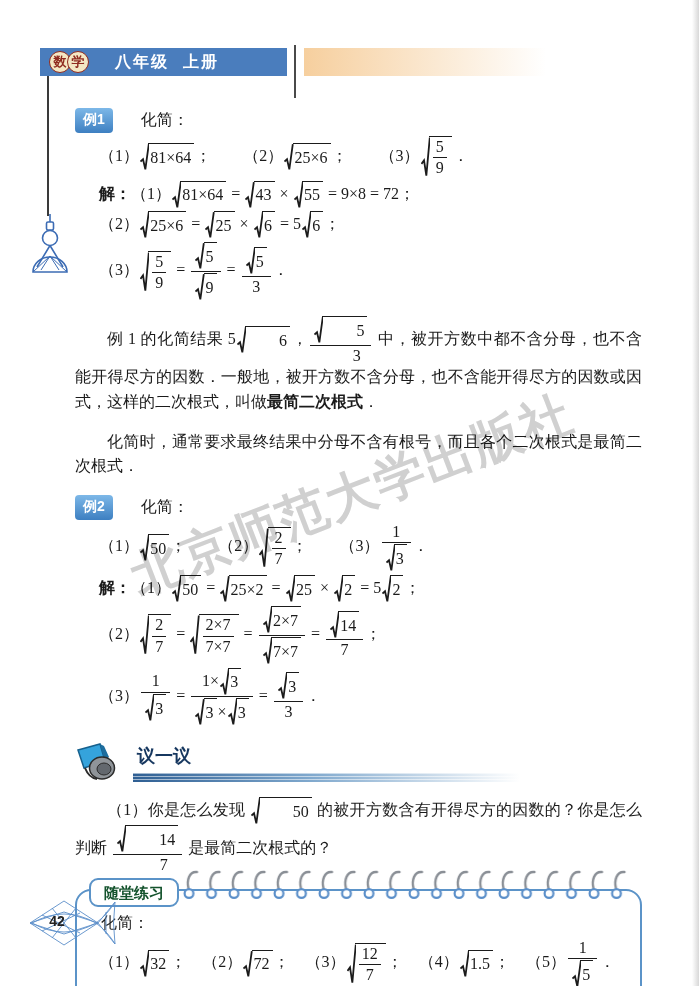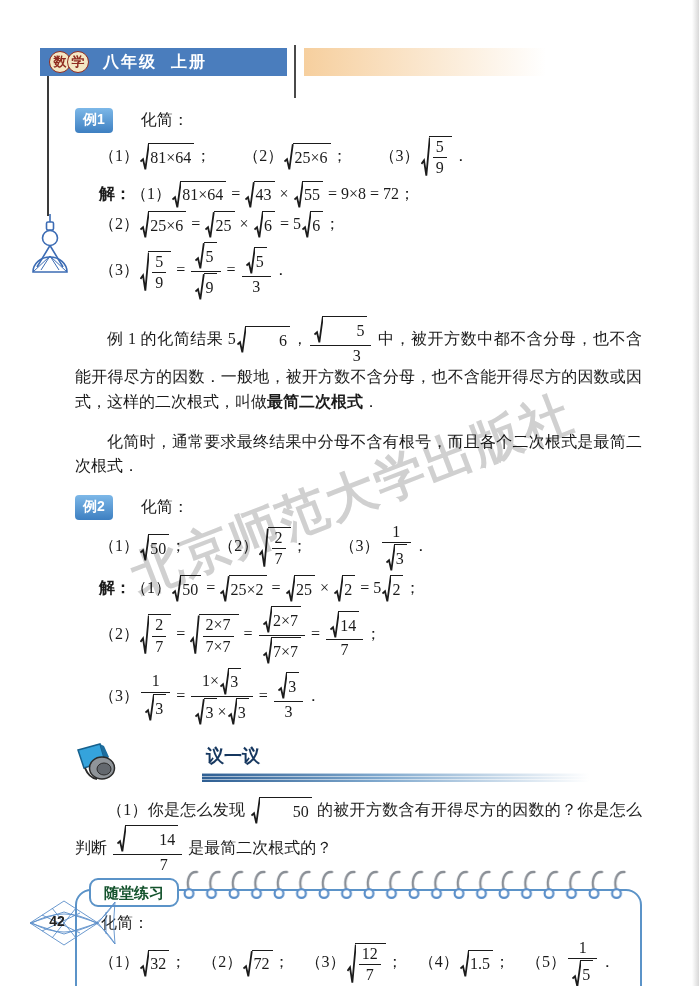--- a/index.html
+++ b/index.html
@@ -10,21 +10,21 @@
 
   
   .header-bar{position:absolute;left:40px;top:48px;width:247px;height:28px;background:#4a7dbd;
         display:flex;align-items:center;padding-left:9px;box-sizing:border-box;
         font-family:"Liberation Sans",sans-serif;}
   .subject-badge{display:flex;}
   .subject-badge .circ{width:22px;height:22px;border-radius:50%;background:#f4e7c3;border:1.5px solid #8f2a1f;
         color:#8f2a1f;font-weight:bold;font-size:13px;display:flex;align-items:center;justify-content:center;
         box-sizing:border-box;}
   .subject-badge .circ+.circ{margin-left:-4px;}
-  .header-title{color:#fff;font-weight:bold;font-size:16px;letter-spacing:2px;margin-left:14px;}
+  .header-title{color:#fff;font-weight:bold;font-size:16px;letter-spacing:2px;margin-left:26px;}
   .header-title .vol{margin-left:14px;}
   .header-divider{position:absolute;left:294px;top:45px;width:2px;height:53px;background:#4a4a4a;}
   .header-accent{position:absolute;left:304px;top:48px;width:242px;height:28px;
         background:linear-gradient(to right,#f6cf9e,rgba(255,255,255,0));}
 
   
   .left-rule{position:absolute;left:47px;top:76px;width:2px;height:140px;background:#3a3a3a;}
   .compass-icon{position:absolute;left:29px;top:214px;}
 
   
@@ -42,21 +42,21 @@
   .msqrt{display:inline-flex;align-items:stretch;vertical-align:middle;margin:0 1px;}
   .rsg{width:0.58em;flex:none;display:block;}
   .rcand{border-top:1.5px solid #1b1b1b;padding:1px 3px 0 2px;display:inline-flex;align-items:center;
         margin-left:-1px;line-height:1.25;}
   .mfrac{display:inline-flex;flex-direction:column;vertical-align:middle;text-align:center;margin:0 2px;
         line-height:1.15;}
   .mfrac .fn{display:flex;justify-content:center;align-items:center;padding:0 3px 1px;}
   .mfrac .fd{display:flex;justify-content:center;align-items:center;padding:1px 3px 0;border-top:1.5px solid #1b1b1b;}
 
   
-  .discuss-head{display:flex;align-items:flex-end;gap:14px;margin:16px 0 6px;justify-content:space-between;}
+  .discuss-head{display:flex;align-items:flex-end;gap:14px;margin:16px 0 6px;}
   .discuss-titlewrap{display:flex;flex-direction:column;}
   .discuss-title{font-family:"Liberation Sans",sans-serif;font-weight:bold;font-size:18px;color:#16375f;
         margin:0 0 2px 4px;}
   .discuss-bar{width:440px;height:9px;
         background-image:repeating-linear-gradient(to bottom,rgba(255,255,255,.55) 0 1px,rgba(255,255,255,0) 1px 3px),
         linear-gradient(to right,#2f5f93 0%,#7fa8cd 40%,rgba(255,255,255,0) 88%);}
 
   
   .exercise-wrap{position:relative;margin-top:14px;}
   .exercise-box{position:relative;border:2px solid #5b93c8;border-radius:16px;background:#fff;

